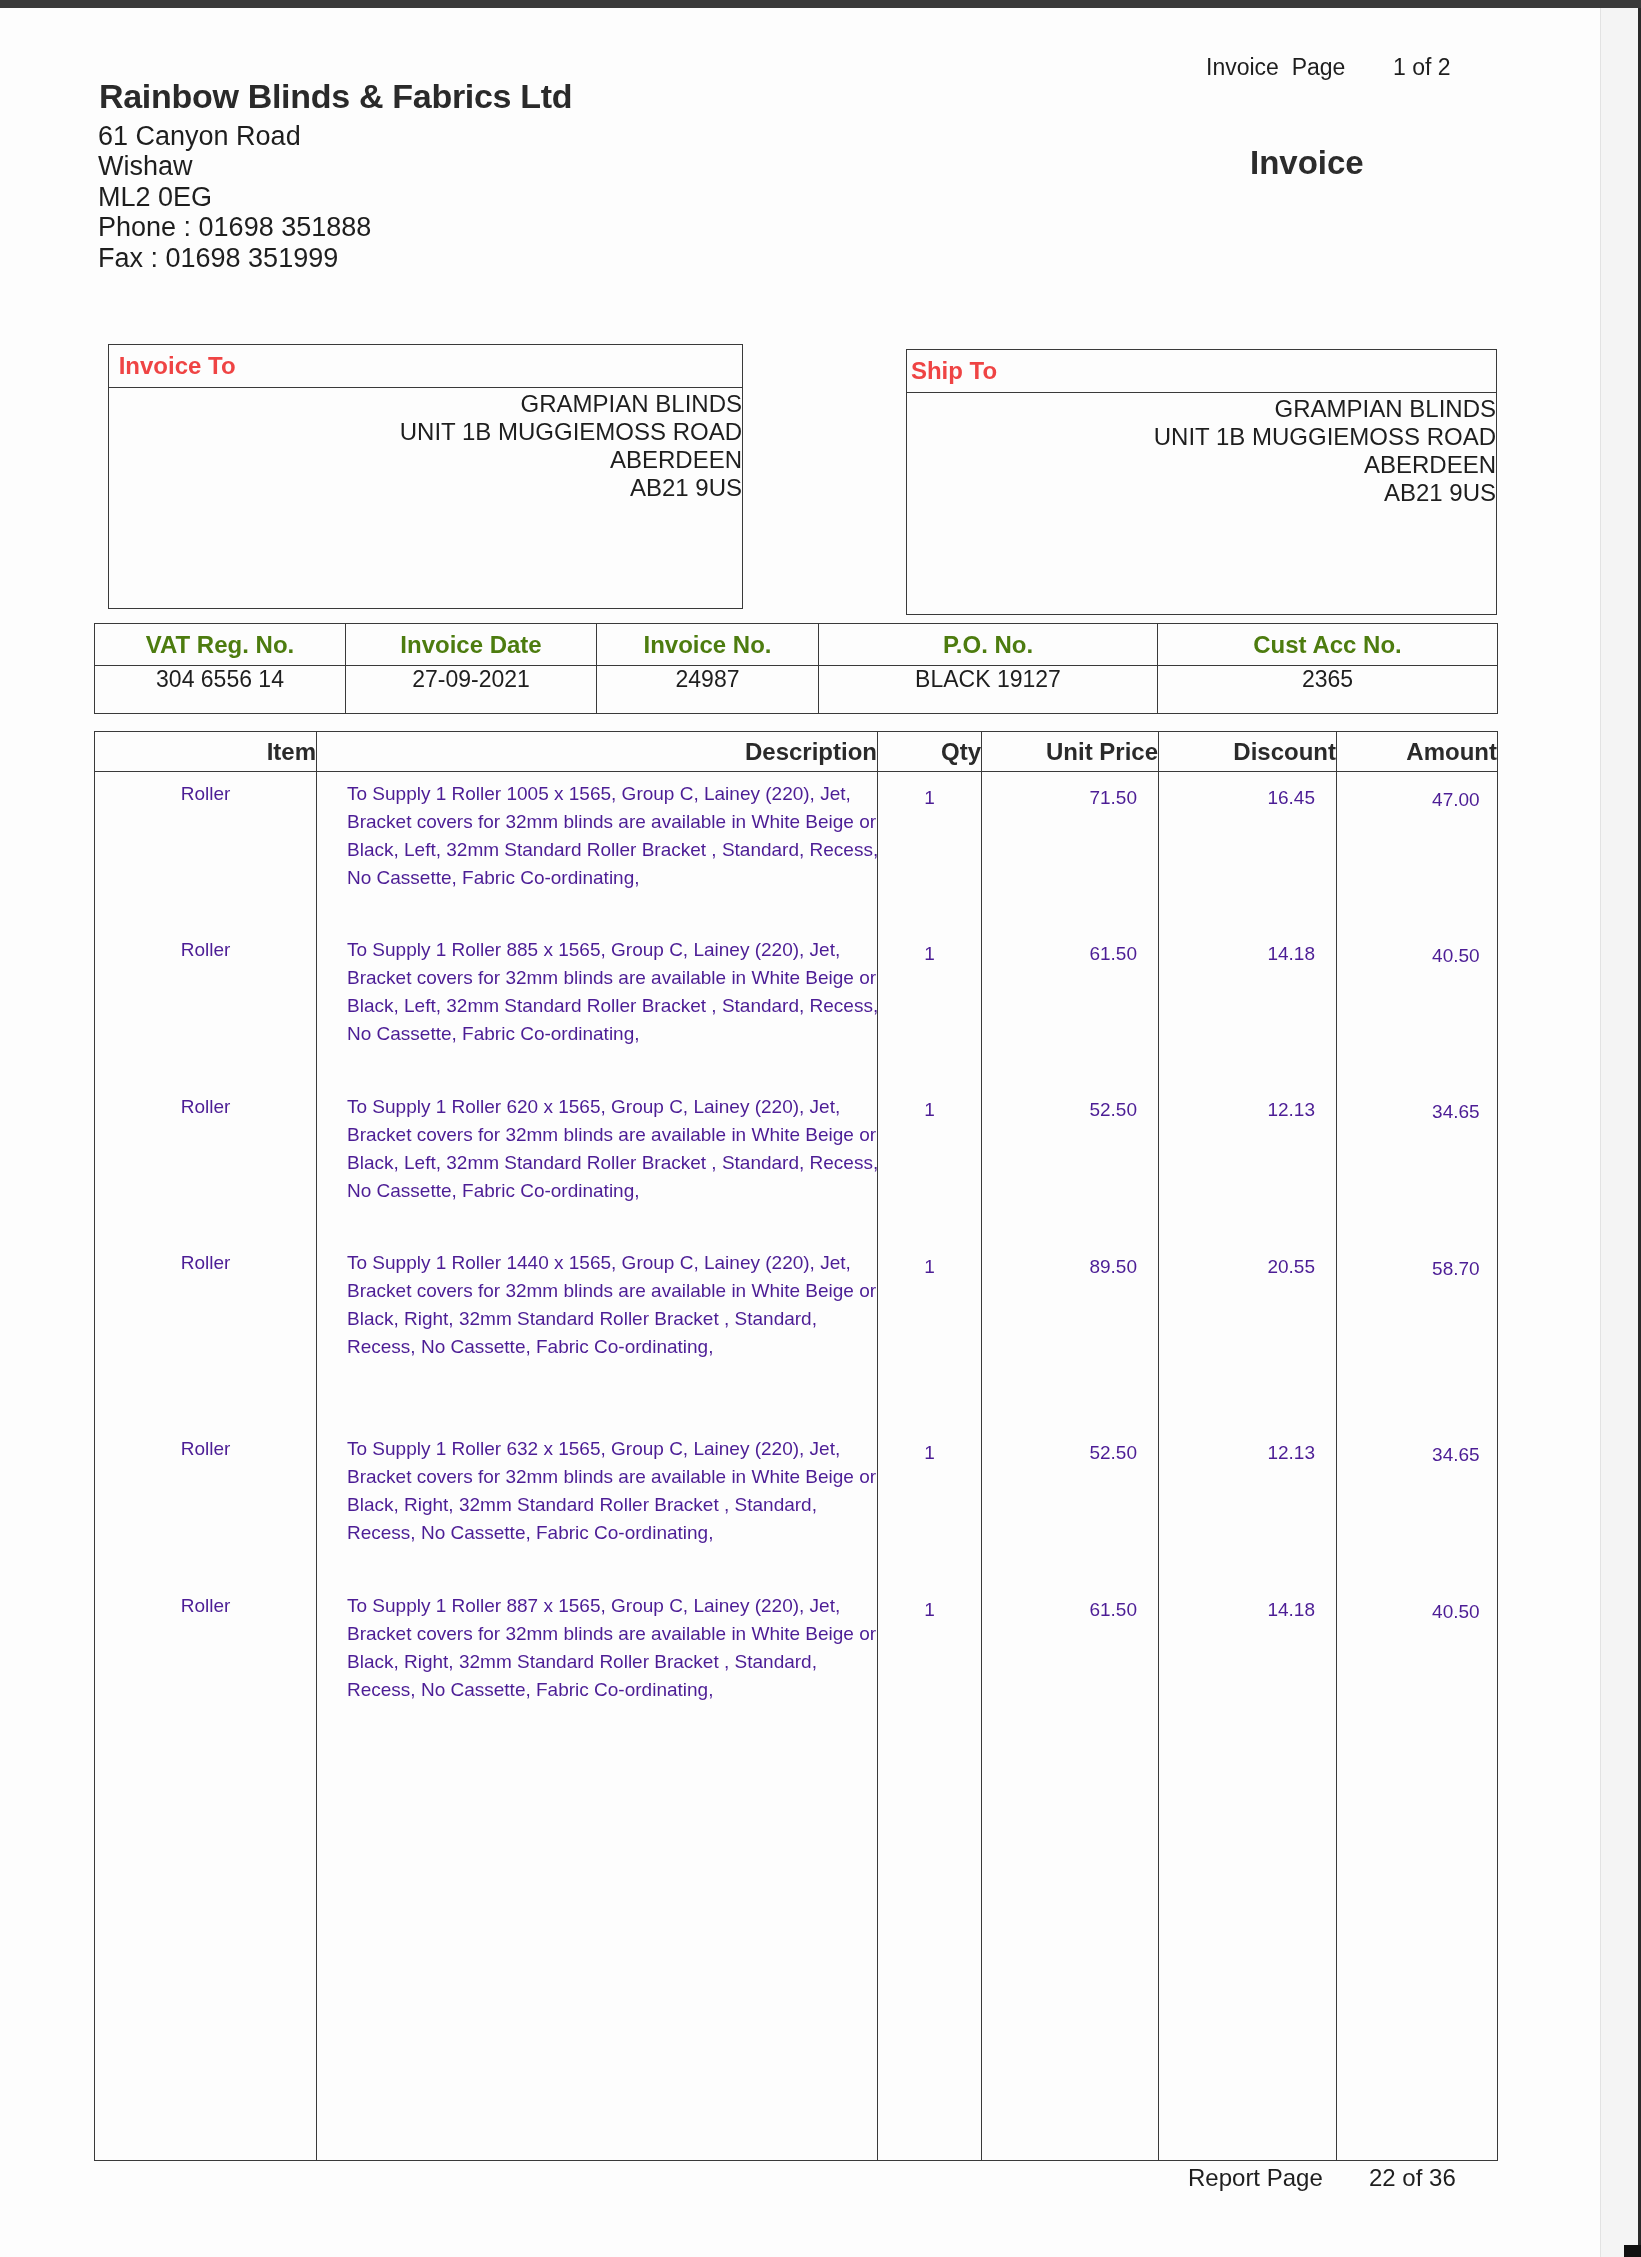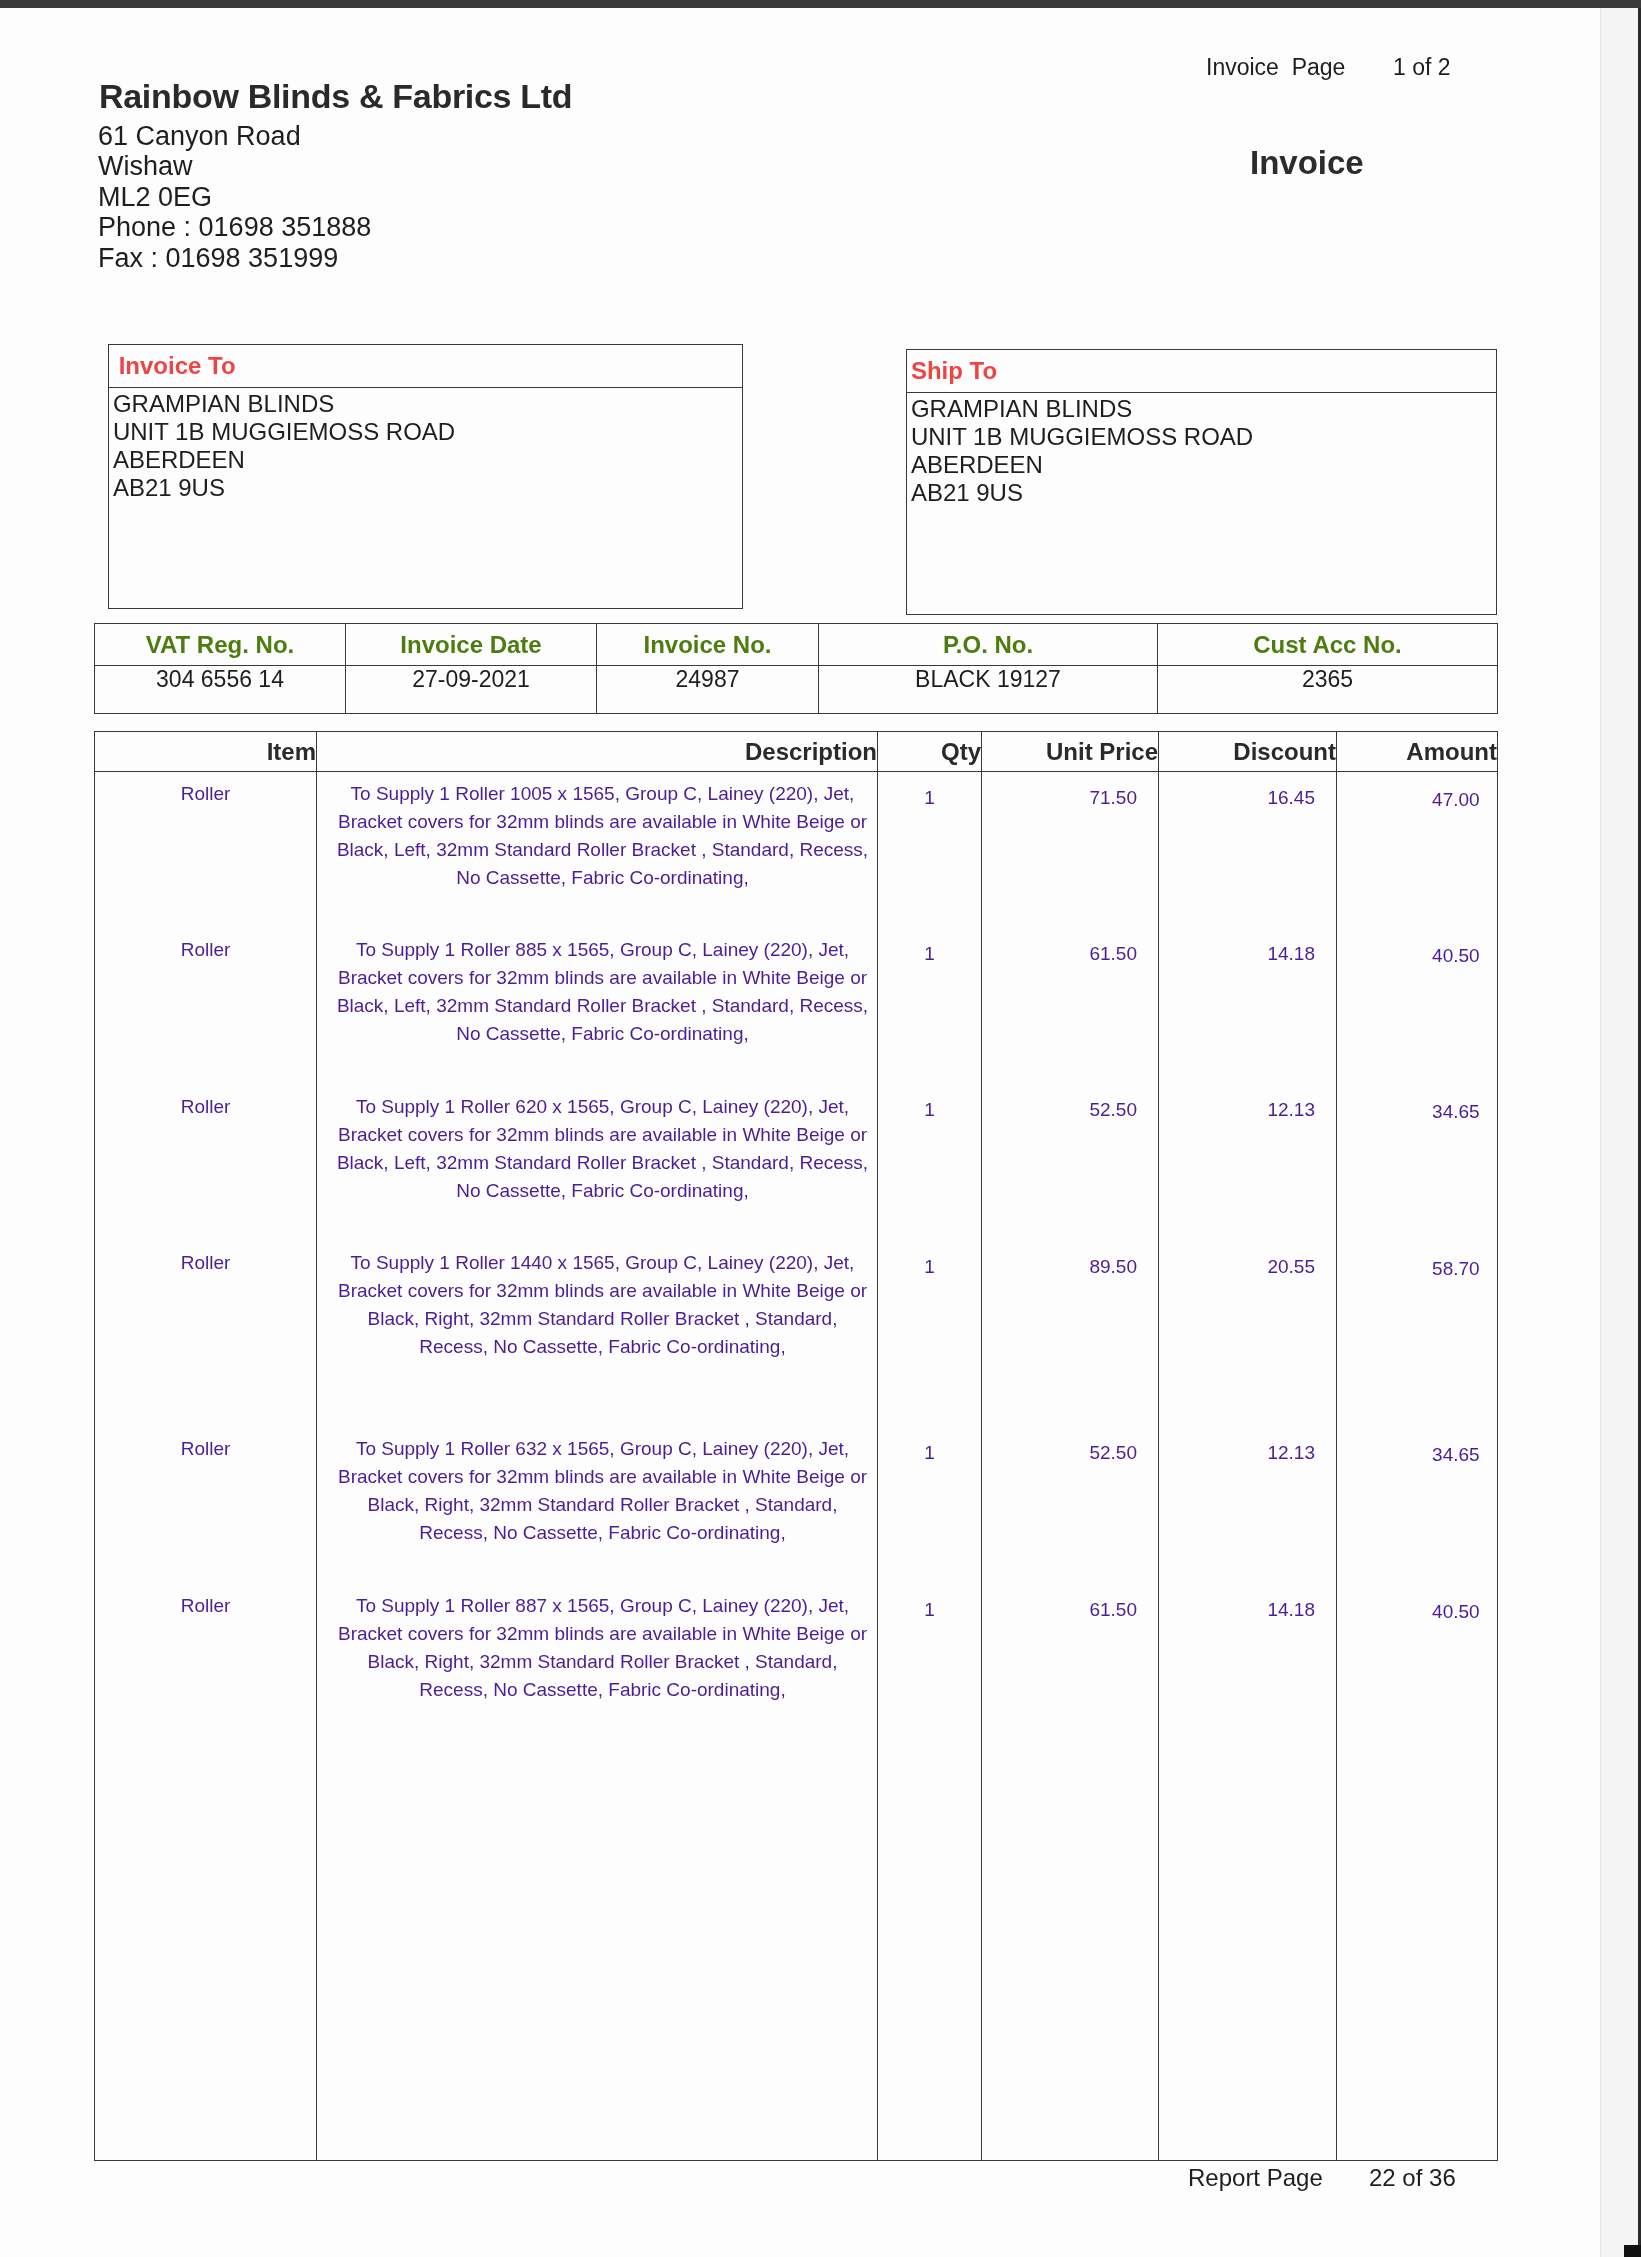--- a/index.html
+++ b/index.html
@@ -18,37 +18,37 @@
   .company-name { left: 99px; top: 77px; font-size: 34px; font-weight: bold; letter-spacing: -0.3px; color: #2a2a2a; }
   .addr-line { left: 98px; font-size: 27px; color: #1e1e1e; }
 
   .inv-page-label { left: 1206px; top: 54px; font-size: 23px; }
   .inv-page-num { left: 1393px; top: 54px; font-size: 23px; }
   .doc-title { left: 1250px; top: 144px; font-size: 33px; font-weight: bold; color: #2c2c2c; }
 
   .addr-box { position: absolute; border: 1.9px solid #3a3a3a; background: transparent; }
   .addr-box .box-head { height: 42px; border-bottom: 1.9px solid #3a3a3a; font-weight: bold; font-size: 24px; padding-left: 9.7px; line-height: 42px; color: #ef4444; }
   .addr-box .box-body { padding-left: 3.9px; padding-top: 1.9px; }
-  .addr-box .box-line { font-size: 24px; line-height: 28px; color: #1e1e1e; }
+  .addr-box .box-line { font-size: 24px; line-height: 28px; color: #1e1e1e; text-align: right; }
 
   table.grid { position: absolute; border-collapse: collapse; table-layout: fixed; }
   table.grid td, table.grid th { border: 1.9px solid #3a3a3a; padding: 0; }
 
   .info-table { left: 94px; top: 623px; width: 1403px; }
   .info-table th { height: 41px; font-size: 24px; font-weight: bold; text-align: center; color: #4d7c0f; }
   .info-table td { height: 47px; font-size: 23px; text-align: center; vertical-align: top; padding-top: 3.9px; margin-left: 36px; }
 
   .items-table { left: 94px; top: 731px; width: 1403px; height: 1429px; }
   .items-table th { height: 39px; font-size: 24px; font-weight: bold; text-align: right; color: #2a2a2a; }
   .items-table td.items-body { vertical-align: top; position: relative; }
 
   .col-layer { position: relative; width: 100%; height: 1388px; }
   .cell-text { position: absolute; font-size: 19px; line-height: 28px; color: #4c1d95; }
   .c-item { left: 0; width: 100%; text-align: center; }
-  .c-desc { left: 15px; width: 541px; white-space: normal; text-align: center; }
+  .c-desc { left: 30px; width: 541px; white-space: normal; }
   .c-qty { left: 0; width: 100%; text-align: center; }
   .c-num { right: 21px; text-align: left; }
   .c-amt { right: 17.4px; text-align: right; }
   .desc-clip { overflow: hidden; }
 
   .report-label { left: 1188px; top: 2164px; font-size: 24px; }
   .report-num { left: 1369px; top: 2164px; font-size: 24px; }
 </style>
 </head>
 <body>

